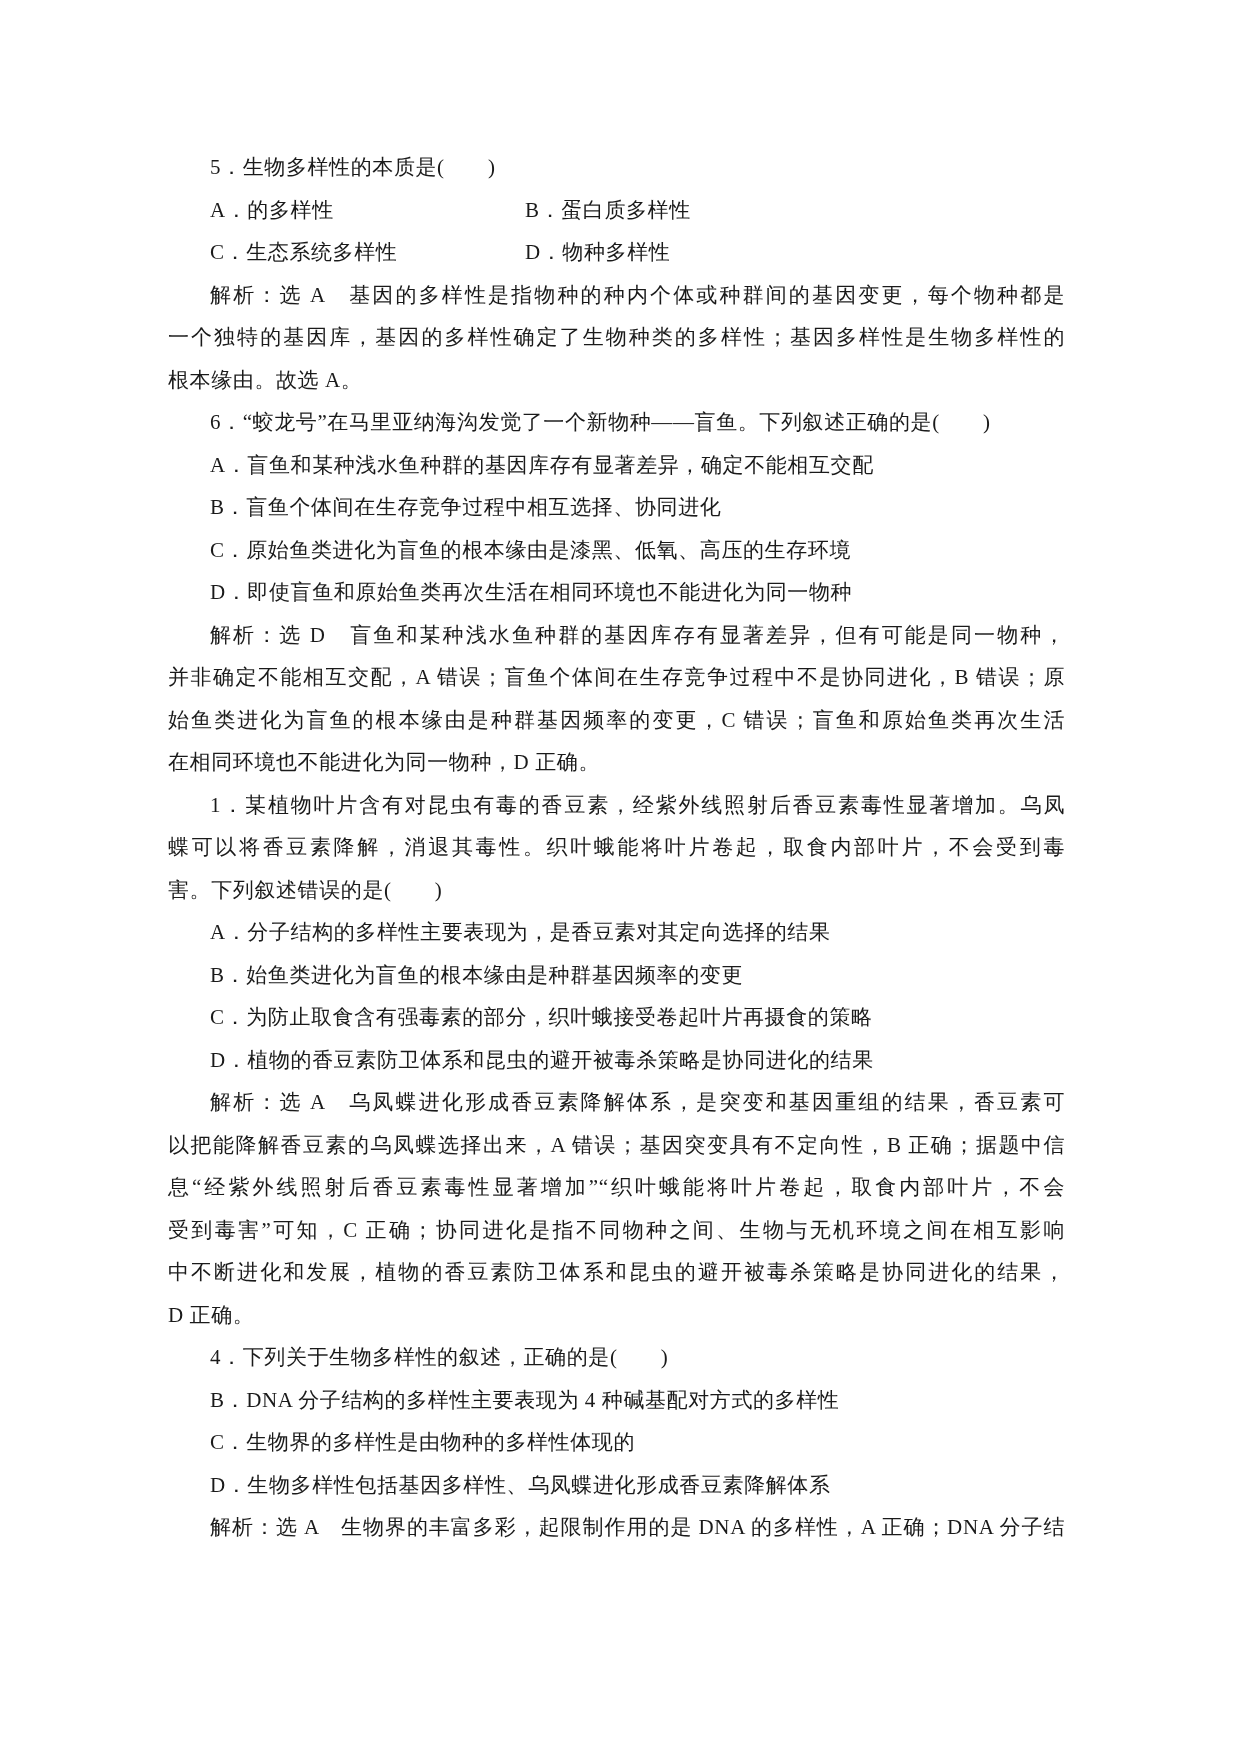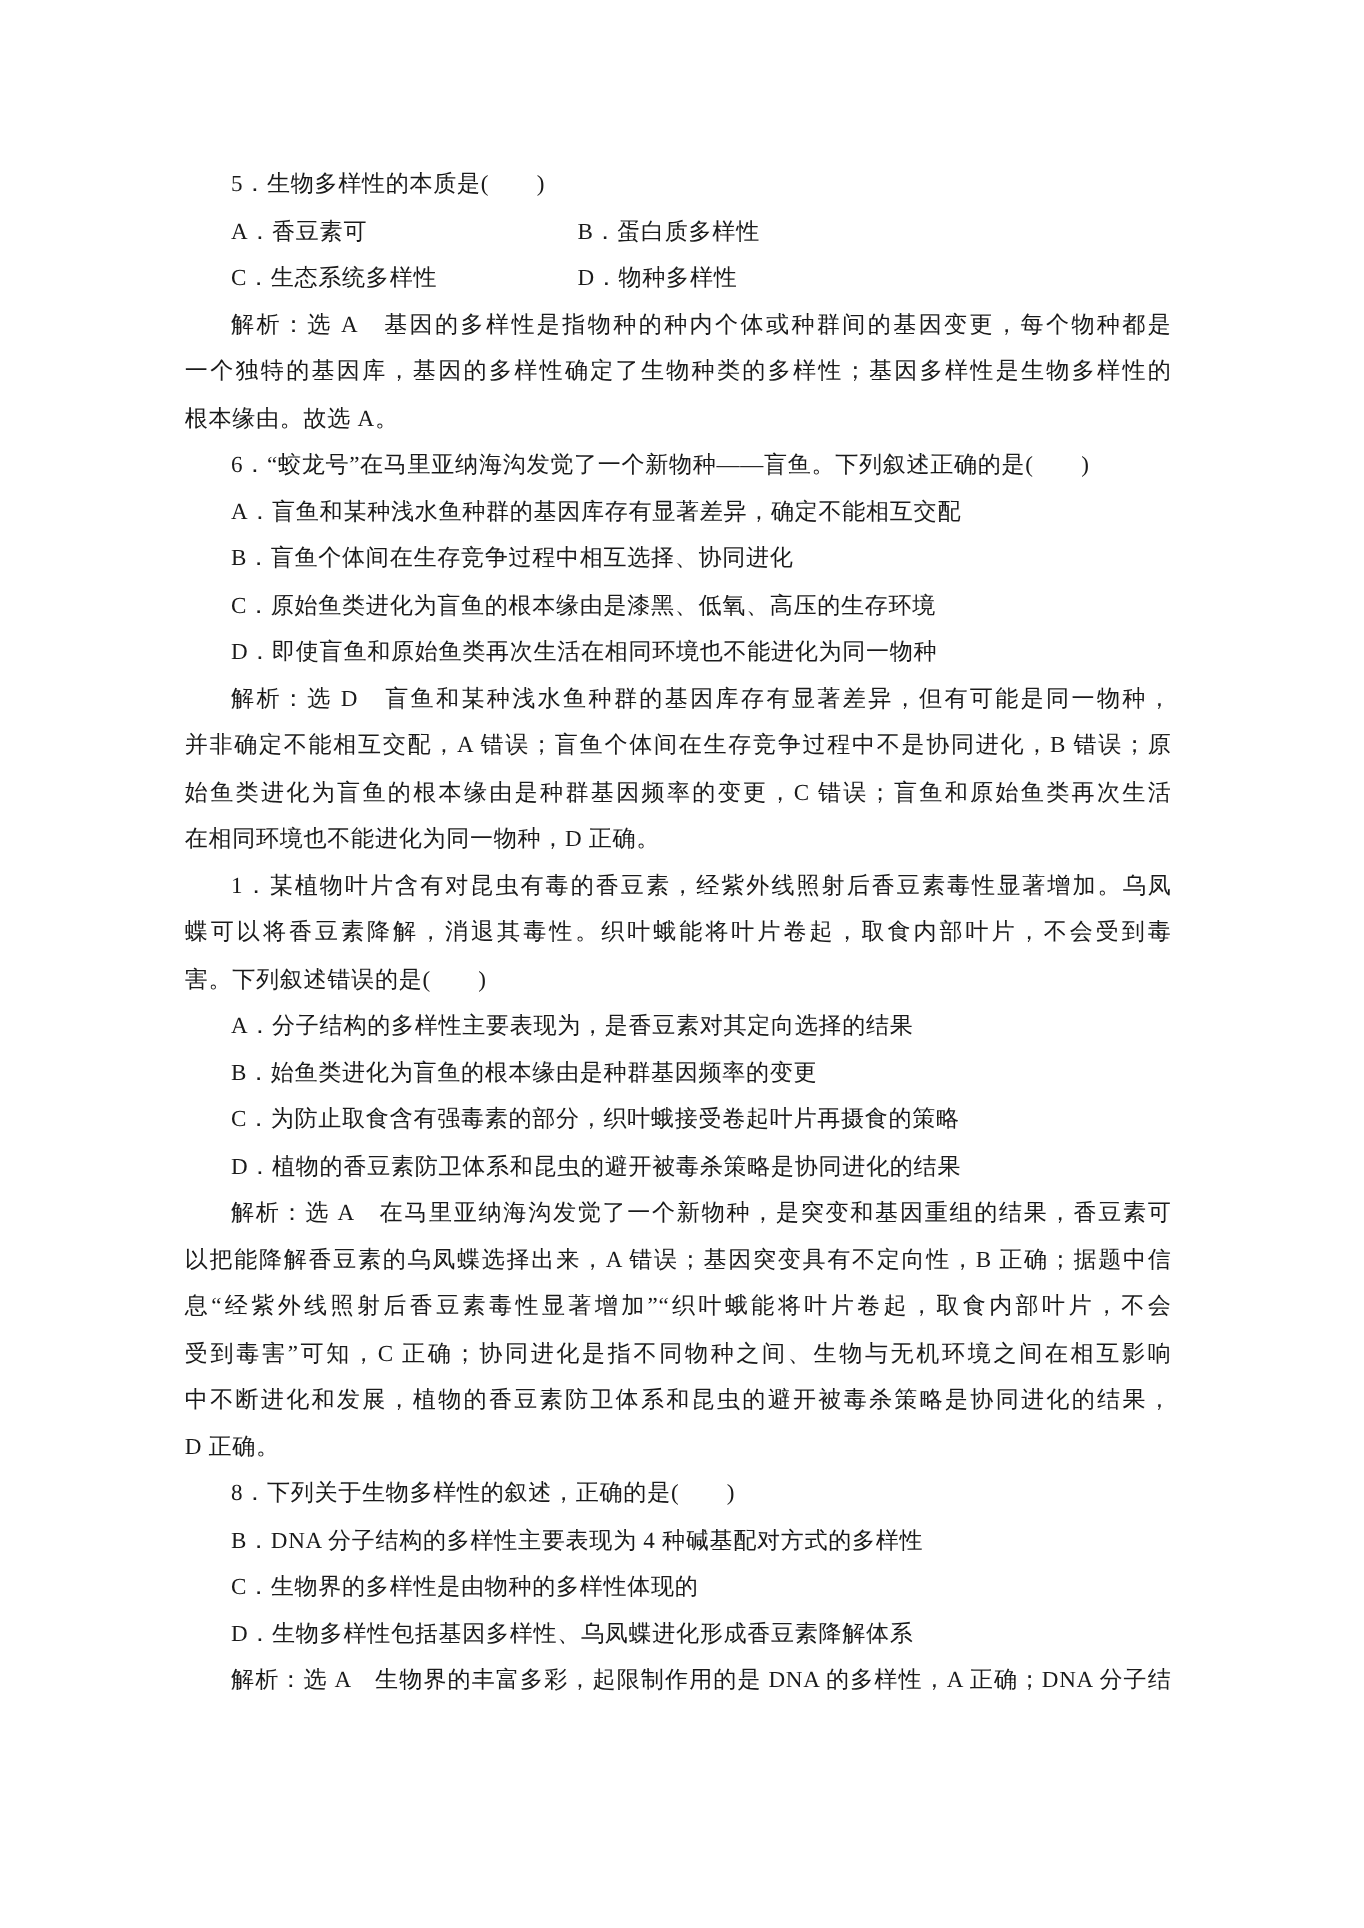--- a/index.html
+++ b/index.html
@@ -59,21 +59,21 @@
 </style>
 </head>
 <body>
 
 <div class="page">
   <div class="content">
 
     <section>
       <p class="line indent">5．生物多样性的本质是(　　)</p>
       <div class="line optrow">
-        <span class="optcell">A．香豆素可</span><span>B．蛋白质多样性</span>
+        <span class="optcell">A．的多样性</span><span>B．蛋白质多样性</span>
       </div>
       <div class="line optrow">
         <span class="optcell">C．生态系统多样性</span><span>D．物种多样性</span>
       </div>
       <p class="line indent full">解析：选 A　基因的多样性是指物种的种内个体或种群间的基因变更，每个物种都是</p>
       <p class="line full">一个独特的基因库，基因的多样性确定了生物种类的多样性；基因多样性是生物多样性的</p>
       <p class="line">根本缘由。故选 A。</p>
     </section>
 
     <section>
@@ -89,30 +89,30 @@
     </section>
 
     <section>
       <p class="line indent full">1．某植物叶片含有对昆虫有毒的香豆素，经紫外线照射后香豆素毒性显著增加。乌凤</p>
       <p class="line full">蝶可以将香豆素降解，消退其毒性。织叶蛾能将叶片卷起，取食内部叶片，不会受到毒</p>
       <p class="line">害。下列叙述错误的是(　　)</p>
       <p class="line opt">A．分子结构的多样性主要表现为，是香豆素对其定向选择的结果</p>
       <p class="line opt">B．始鱼类进化为盲鱼的根本缘由是种群基因频率的变更</p>
       <p class="line opt">C．为防止取食含有强毒素的部分，织叶蛾接受卷起叶片再摄食的策略</p>
       <p class="line opt">D．植物的香豆素防卫体系和昆虫的避开被毒杀策略是协同进化的结果</p>
-      <p class="line indent full">解析：选 A　在马里亚纳海沟发觉了一个新物种，是突变和基因重组的结果，香豆素可</p>
+      <p class="line indent full">解析：选 A　乌凤蝶进化形成香豆素降解体系，是突变和基因重组的结果，香豆素可</p>
       <p class="line full">以把能降解香豆素的乌凤蝶选择出来，A 错误；基因突变具有不定向性，B 正确；据题中信</p>
       <p class="line full">息“经紫外线照射后香豆素毒性显著增加”“织叶蛾能将叶片卷起，取食内部叶片，不会</p>
       <p class="line full">受到毒害”可知，C 正确；协同进化是指不同物种之间、生物与无机环境之间在相互影响</p>
       <p class="line full">中不断进化和发展，植物的香豆素防卫体系和昆虫的避开被毒杀策略是协同进化的结果，</p>
       <p class="line">D 正确。</p>
     </section>
 
     <section>
-      <p class="line indent">8．下列关于生物多样性的叙述，正确的是(　　)</p>
+      <p class="line indent">4．下列关于生物多样性的叙述，正确的是(　　)</p>
       <p class="line opt">B．DNA 分子结构的多样性主要表现为 4 种碱基配对方式的多样性</p>
       <p class="line opt">C．生物界的多样性是由物种的多样性体现的</p>
       <p class="line opt">D．生物多样性包括基因多样性、乌凤蝶进化形成香豆素降解体系</p>
       <p class="line indent full">解析：选 A　生物界的丰富多彩，起限制作用的是 DNA 的多样性，A 正确；DNA 分子结</p>
     </section>
 
   </div>
 </div>
 
 </body></html>

